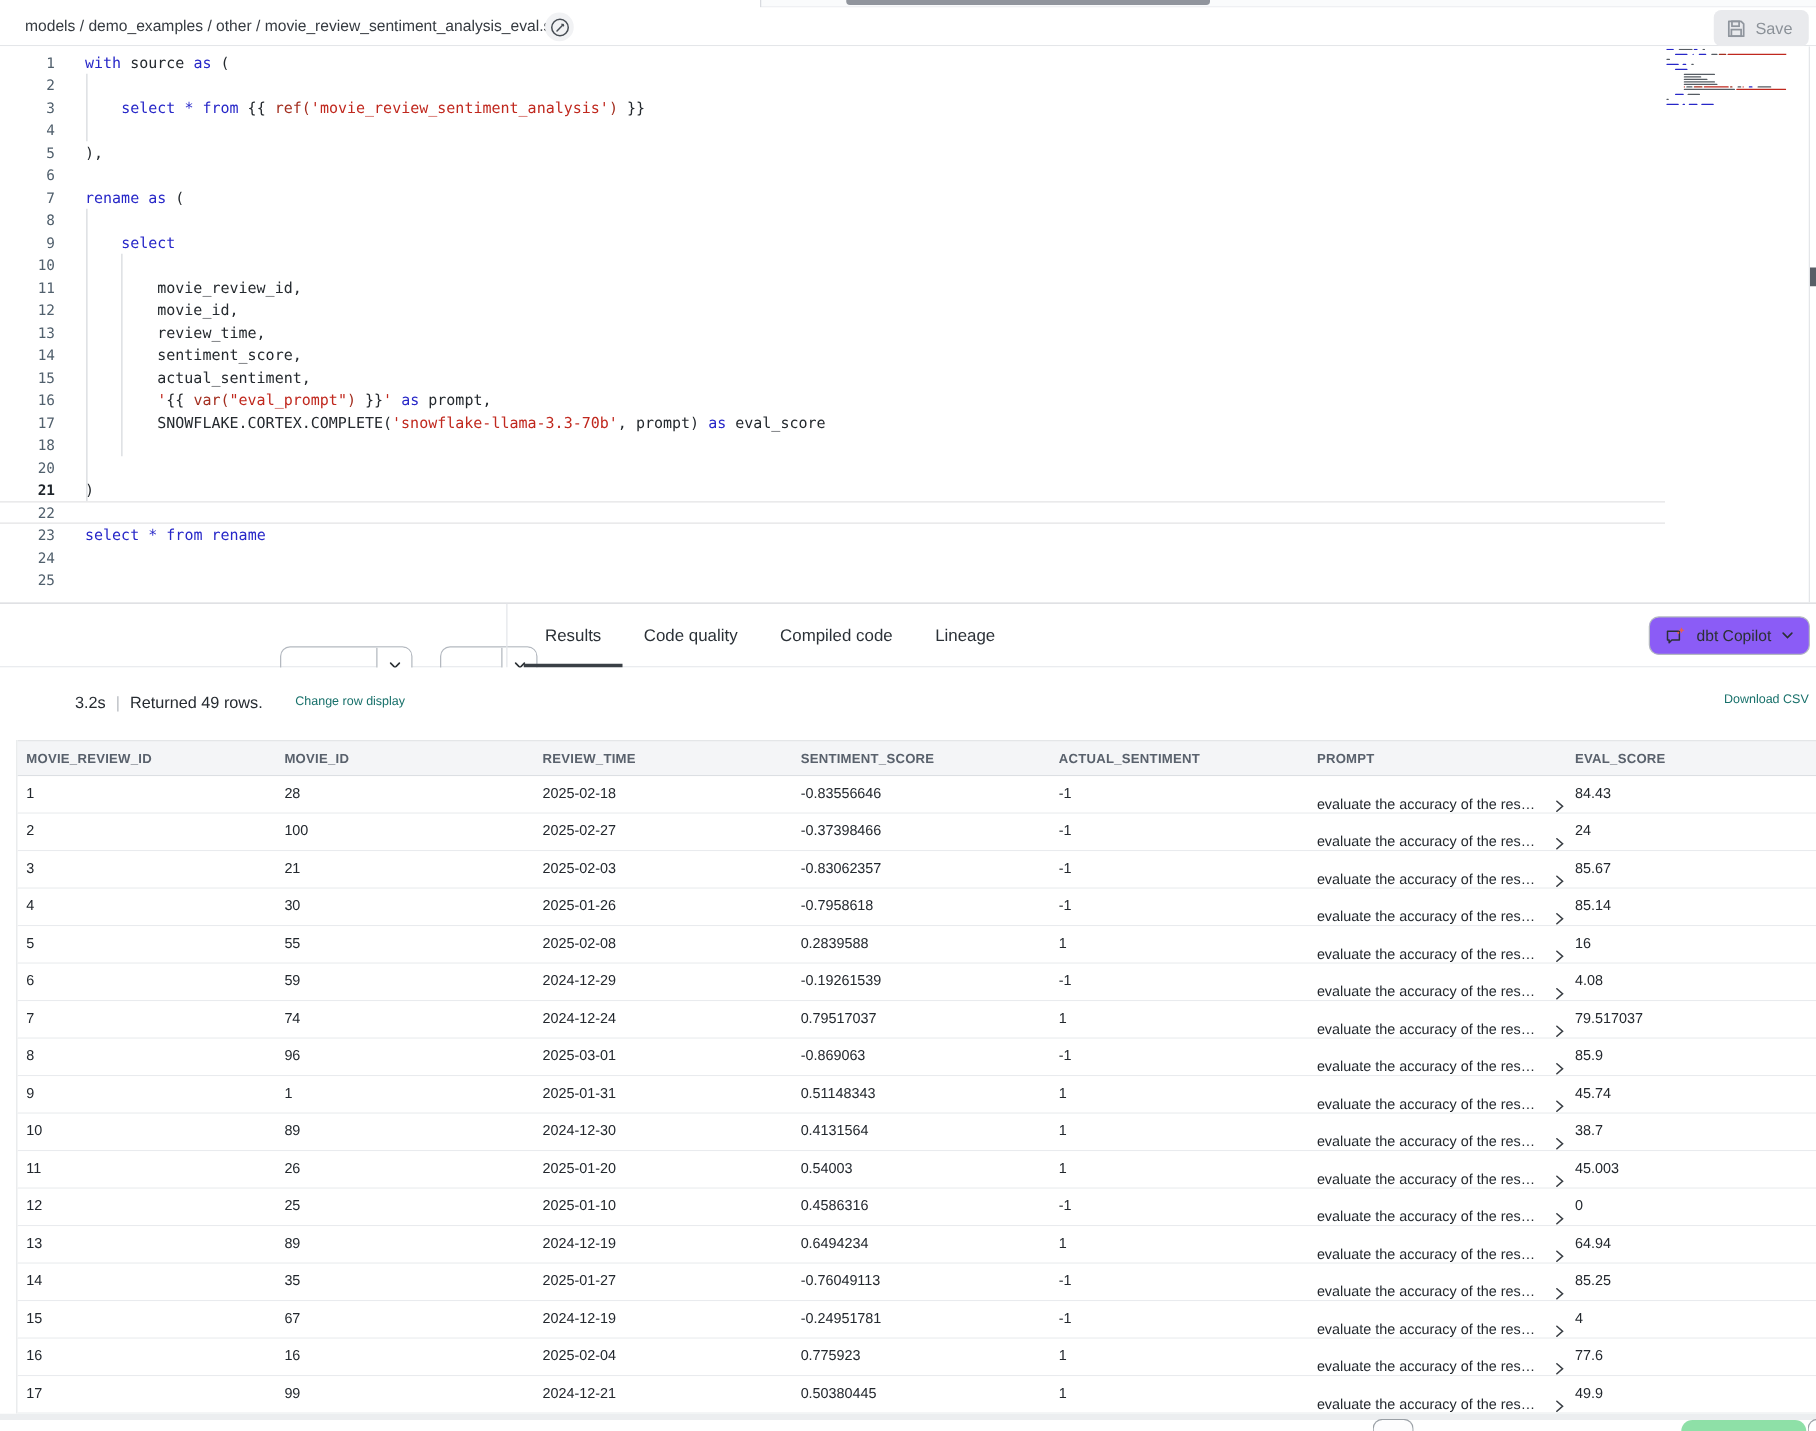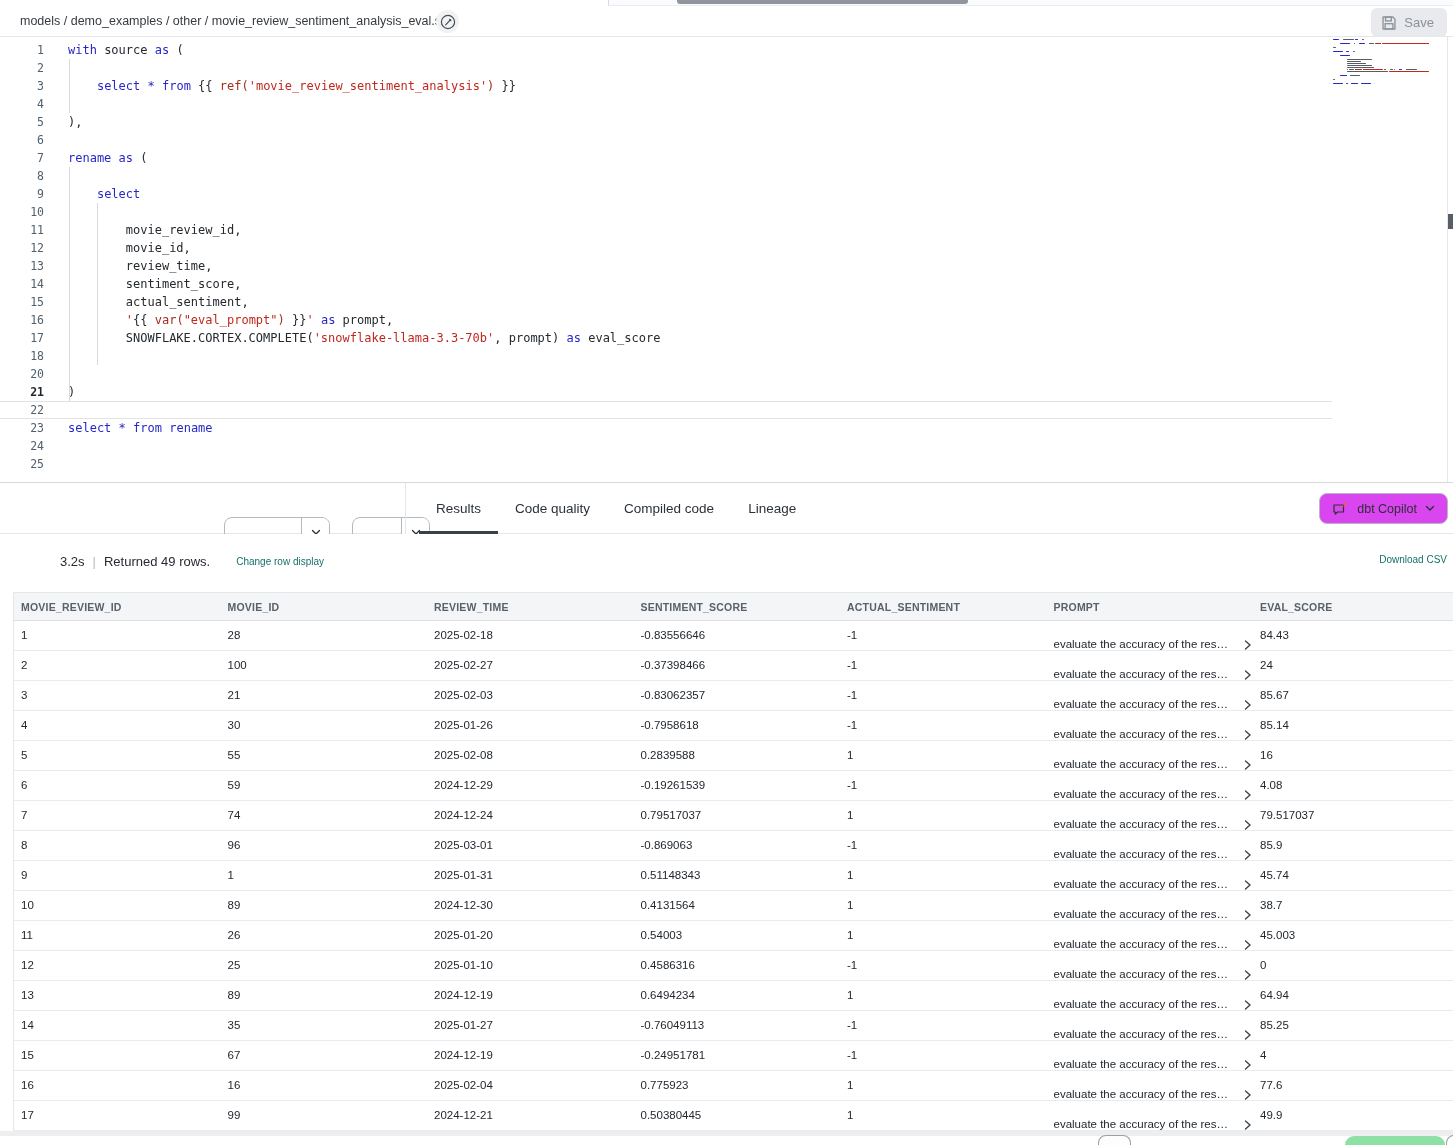--- a/index.html
+++ b/index.html
@@ -49,21 +49,21 @@
   .btn { height:31px; background:#fff; border:1px solid #b4b9c0; border-radius:8px; display:flex; align-items:center; gap:7px; padding:0 14px; font-size:12.5px; color:#b91c1c; font-family:inherit;margin-top:48px; }
   .split { display:flex; height:31px; border:1px solid #b4b9c0; border-radius:8px; overflow:hidden; }
   .split .main { border:none; border-radius:0; height:100%; }
   .split .chev { width:28px; height:100%; background:#fff; border:none; border-left:1px solid #b4b9c0; display:flex; align-items:center; justify-content:center; }
   .gap-lg { width:6px; }
   #tb-divider { position:absolute; left:405px; top:0; width:1px; height:51px; background:#e4e6ea; }
   #tabs { position:absolute; left:419px; top:0; height:51px; display:flex; }
   .tab { padding:0 17px; height:51px; line-height:51px; font-size:13.5px; color:#2b3137; position:relative; cursor:pointer; }
   .tab.active { font-weight:bold; font-weight:normal; }
   .tab.active::after { content:""; position:absolute; left:0; right:0; bottom:0; height:3px; background:var(--active_tab_underline); }
-  #copilot-btn { position:absolute; right:5px; top:10px; height:31px; border:1px solid #b4b9c0; border-radius:8px; background:#d946ef; display:flex; align-items:center; gap:8px; padding:0 12px; font-size:12.5px; color:#2b3034; font-family:inherit; }
+  #copilot-btn { position:absolute; right:5px; top:10px; height:31px; border:1px solid #b4b9c0; border-radius:8px; background:#8b5cf6; display:flex; align-items:center; gap:8px; padding:0 12px; font-size:12.5px; color:#2b3034; font-family:inherit; }
 
   
   #status-row { left:0; top:534px; width:1453px; height:58px; background:#fff; }
   #status-left { position:absolute; left:12px; top:0; height:54px; display:flex; align-items:center; font-size:13px; color:#262b31;margin-left:48px; }
   #status-left .sep { color:#b9bdc2; margin:0 8px; }
   .link { color:var(--link); cursor:pointer; font-size:10px; }
   #change-link { margin-left:26px; }
   #download-link { position:absolute; right:6px; top:20px; }
 
   

